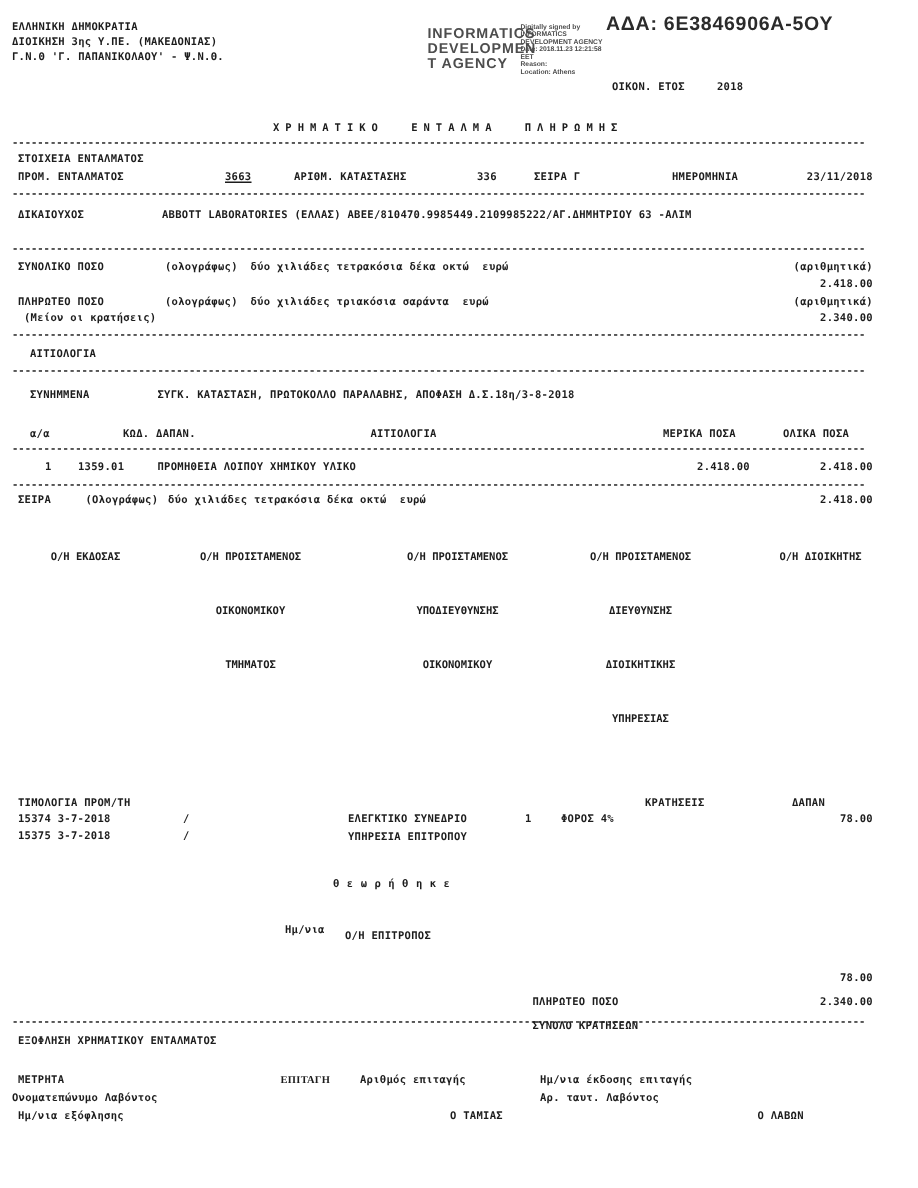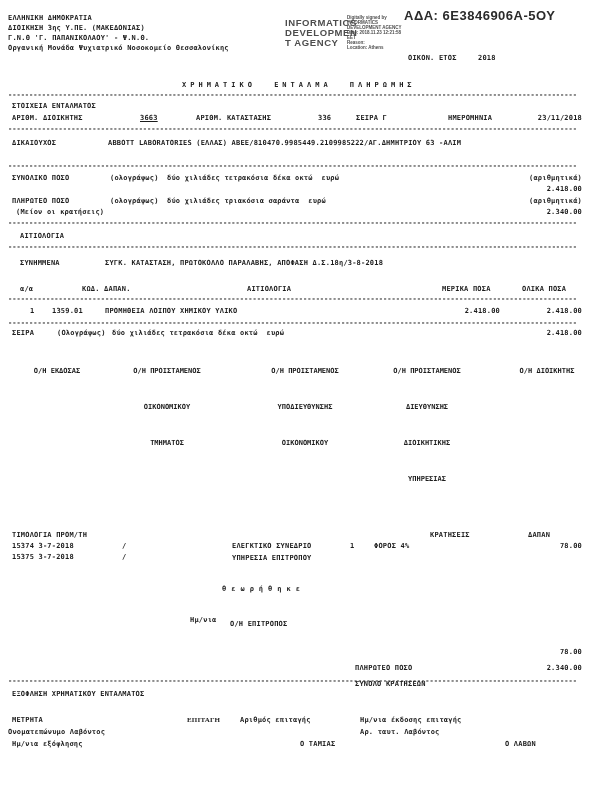--- a/index.html
+++ b/index.html
@@ -19,21 +19,20 @@
 </head>
 <body>
 
 <div id="page">
 
   <div class="ada" style="left:404px;top:8px;">ΑΔΑ: 6Ε3846906Α-5ΟΥ</div>
 
   <div class="mono" style="left:8px;top:14px;">ΕΛΛΗΝΙΚΗ ΔΗΜΟΚΡΑΤΙΑ</div>
   <div class="mono" style="left:8px;top:24px;">ΔΙΟΙΚΗΣΗ 3ης Υ.ΠΕ. (ΜΑΚΕΔΟΝΙΑΣ)</div>
   <div class="mono" style="left:8px;top:34px;">Γ.Ν.Θ 'Γ. ΠΑΠΑΝΙΚΟΛΑΟΥ' - Ψ.Ν.Θ.</div>
-  <div class="mono" style="left:8px;top:44px;">Οργανική Μονάδα Ψυχιατρικό Νοσοκομείο Θεσσαλονίκης</div>
 
   <div class="stampbig" style="left:285px;top:18px;">INFORMATICS</div>
   <div class="stampbig" style="left:285px;top:28px;">DEVELOPMEN</div>
   <div class="stampbig" style="left:285px;top:38px;">T AGENCY</div>
   <div class="stampsmall" style="left:347px;top:15px;">Digitally signed by</div>
   <div class="stampsmall" style="left:347px;top:20px;">INFORMATICS</div>
   <div class="stampsmall" style="left:347px;top:25px;">DEVELOPMENT AGENCY</div>
   <div class="stampsmall" style="left:347px;top:30px;">Date: 2018.11.23 12:21:58</div>
   <div class="stampsmall" style="left:347px;top:35px;">EET</div>
   <div class="stampsmall" style="left:347px;top:40px;">Reason:</div>
@@ -47,22 +46,22 @@
   <div class="sep" style="top:91px;">------------------------------------------------------------------------------------------------------------------------------------------------</div>
   <div class="sep" style="top:125px;">------------------------------------------------------------------------------------------------------------------------------------------------</div>
   <div class="sep" style="top:162px;">------------------------------------------------------------------------------------------------------------------------------------------------</div>
   <div class="sep" style="top:219px;">------------------------------------------------------------------------------------------------------------------------------------------------</div>
   <div class="sep" style="top:243px;">------------------------------------------------------------------------------------------------------------------------------------------------</div>
   <div class="sep" style="top:295px;">------------------------------------------------------------------------------------------------------------------------------------------------</div>
   <div class="sep" style="top:319px;">------------------------------------------------------------------------------------------------------------------------------------------------</div>
   <div class="sep" style="top:677px;">------------------------------------------------------------------------------------------------------------------------------------------------</div>
 
   <div class="mono" style="left:12px;top:102px;">ΣΤΟΙΧΕΙΑ ΕΝΤΑΛΜΑΤΟΣ</div>
-  <div class="mono" style="left:12px;top:114px;">ΑΡΙΘΜ. ΔΙΟΙΚΗΤΗΣ</div>
-  <div class="mono" style="left:140px;top:114px;text-decoration:underline;">3663</div>
+  <div class="mono" style="left:12px;top:114px;">ΠΡΟΜ. ΕΝΤΑΛΜΑΤΟΣ</div>
+  <div class="mono" style="left:150px;top:114px;text-decoration:underline;">3663</div>
   <div class="mono" style="left:196px;top:114px;">ΑΡΙΘΜ. ΚΑΤΑΣΤΑΣΗΣ</div>
   <div class="mono" style="left:318px;top:114px;">336</div>
   <div class="mono" style="left:356px;top:114px;">ΣΕΙΡΑ Γ</div>
   <div class="mono" style="left:448px;top:114px;">ΗΜΕΡΟΜΗΝΙΑ</div>
   <div class="mono r" style="right:30px;top:114px;">23/11/2018</div>
 
   <div class="mono" style="left:12px;top:139px;">ΔΙΚΑΙΟΥΧΟΣ</div>
   <div class="mono" style="left:108px;top:139px;">ABBOTT LABORATORIES (ΕΛΛΑΣ) ΑΒΕΕ/810470.9985449.2109985222/ΑΓ.ΔΗΜΗΤΡΙΟΥ 63 -ΑΛΙΜ</div>
 
   <div class="mono" style="left:12px;top:174px;">ΣΥΝΟΛΙΚΟ ΠΟΣΟ</div>

